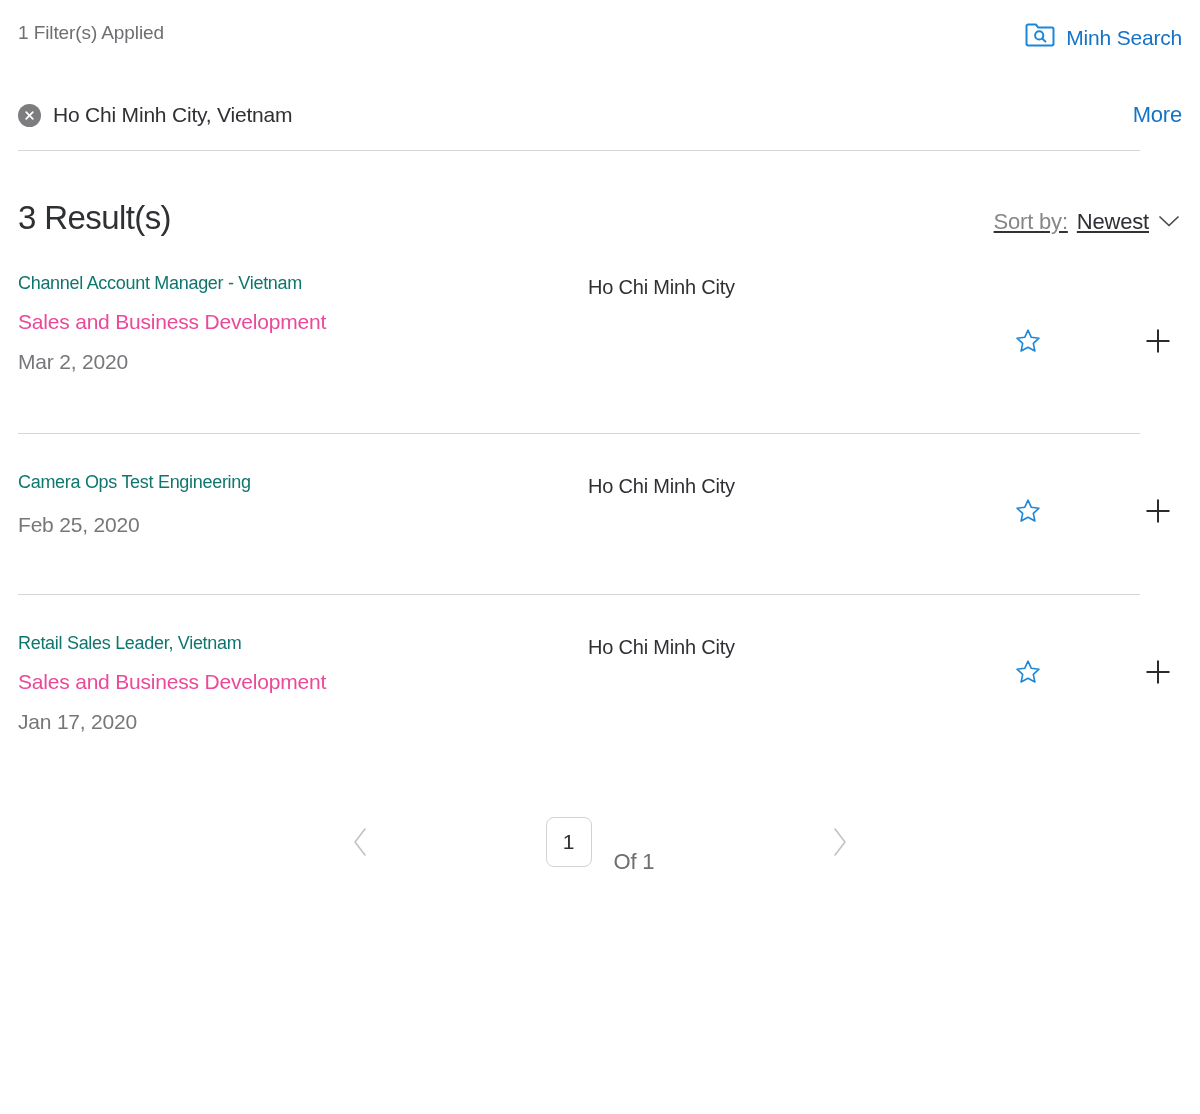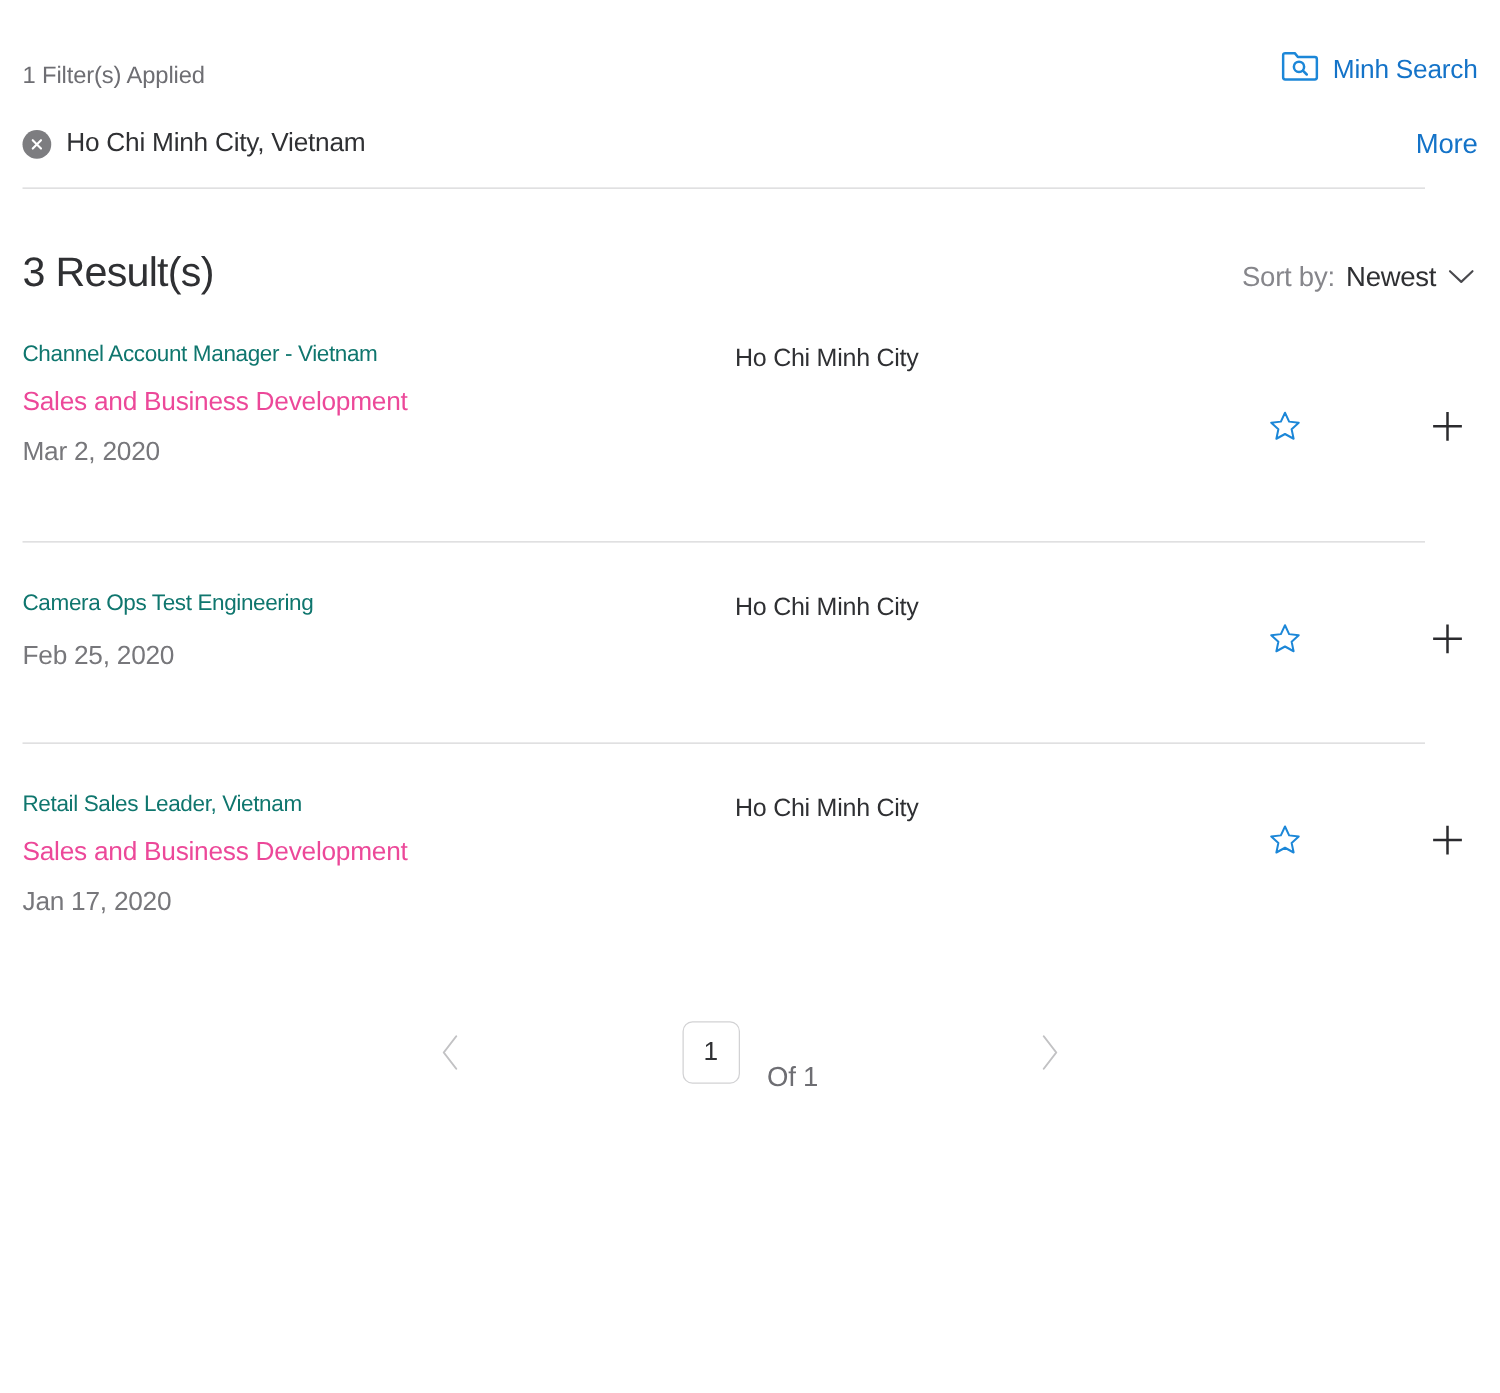--- a/index.html
+++ b/index.html
@@ -19,21 +19,21 @@
   }
 
   .page {
     width: 1200px;
     padding: 0 18px;
   }
 
   
   .filter-bar {
     display: flex;
-    align-items: flex-end;
+    align-items: flex-start;
     justify-content: space-between;
     height: 72px;
     padding-top: 22px;
   }
   .filters-applied {
     font-size: 19px;
     color: #6e6e73;
     letter-spacing: -0.1px;
   }
   .save-search {
@@ -110,20 +110,21 @@
     font-weight: 400;
   }
   .sort-control {
     display: flex;
     align-items: flex-end;
     gap: 9px;
     cursor: pointer;
     font-size: 22px;
     letter-spacing: -0.2px;
     padding-right: 1px;
+    text-decoration: underline;
   }
   .sort-label { color: #86868b; }
   .sort-value { color: #2f3033; }
   .chevron-down { display: block; margin-left: -1px; }
 
   
   .results-list { padding-top: 6px; }
   .result-row {
     display: flex;
     align-items: flex-start;

